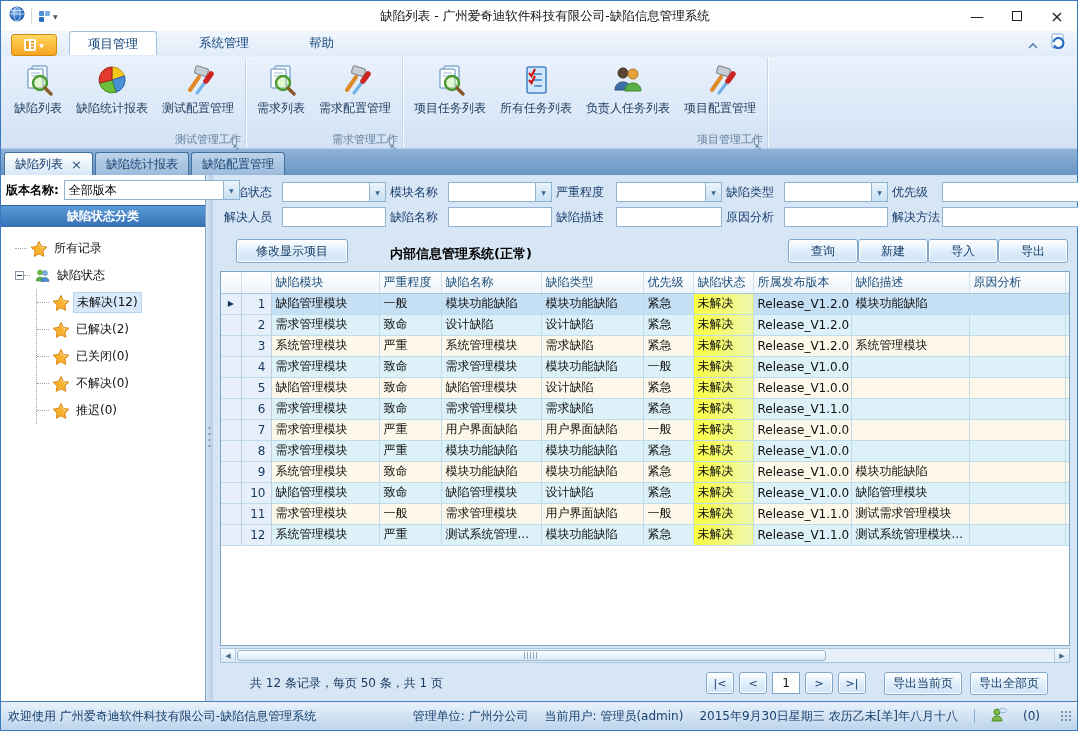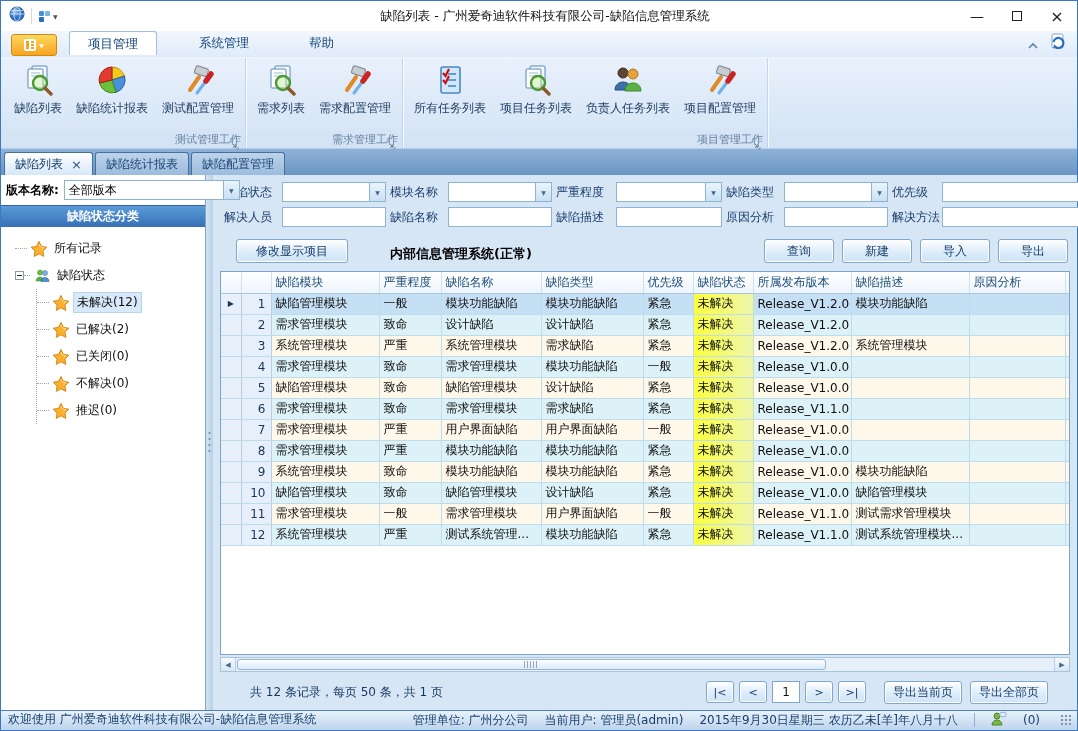--- a/index.html
+++ b/index.html
@@ -75,21 +75,21 @@
   .filter-grid{display:grid;grid-template-columns:54px 104px 54px 104px 56px 106px 54px 104px 46px 1fr;column-gap:4px;row-gap:5px;margin:2px 0 10px 4px;}
   .flabel{font-size:12px;color:#1c3f6e;line-height:20px;white-space:nowrap;}
   .tinput{height:20px;border:1px solid #8fb3d2;background:#fff;}
   .tinput input{width:100%;height:100%;border:none;outline:none;font-size:12px;padding:0 4px;background:transparent;}
 
   
   .action-row{display:flex;align-items:flex-end;margin:2px 0 8px 16px;}
   .btn{height:24px;border:1px solid #7fa8cc;border-radius:3px;background:linear-gradient(#ffffff,#dcecfa 55%,#cfe4f7);box-shadow:inset 0 0 0 1px #fff;color:#173d68;font-size:12px;display:flex;align-items:center;justify-content:center;white-space:nowrap;}
   .btn.modify{width:112px;}
   .sys-label{font-size:13px;font-weight:bold;color:#000;margin-left:18px;padding-left:24px;}
-  .act-btns{margin-left:auto;display:flex;gap:8px;padding-right:2px;}
+  .act-btns{margin-left:auto;display:flex;gap:0;padding-right:2px;}
   .act-btns .btn{width:70px;}
 
   
   .grid-wrap{flex:1;min-height:0;background:#fff;border:1px solid #7ea5c6;overflow:hidden;}
   table.grid{border-collapse:collapse;table-layout:fixed;width:844px;font-size:12px;}
   .grid th{height:21px;background:linear-gradient(#ffffff,#edf4fb);color:#20507c;font-weight:normal;text-align:left;padding:0 4px;border-right:1px solid #d0e2ee;border-bottom:1px solid #a9c7da;white-space:nowrap;overflow:hidden;}
   .grid td{height:21px;padding:0 4px;border-right:1px solid #bfdcea;border-bottom:1px solid #bfdcea;white-space:nowrap;overflow:hidden;color:#101010;}
   tr.cream td{background:#fdf8e9;}
   tr.cyan td{background:#dcf2f8;}
   tr.selected td{background:#c5dff5;}
@@ -109,21 +109,21 @@
   
   .pager-row{height:36px;display:flex;align-items:center;flex:0 0 auto;}
   .summary{font-size:12px;color:#15365e;margin-left:30px;}
   .pager{margin-left:auto;display:flex;align-items:center;gap:5px;}
   .pbtn{width:28px;height:22px;font-size:11px;}
   .pagebox{width:28px;height:22px;border:1px solid #7fa8cc;background:#fff;text-align:center;font-size:12px;color:#111;display:flex;align-items:center;justify-content:center;}
   .exports{display:flex;gap:8px;margin:0 22px 0 18px;}
   .exports .btn{width:78px;height:23px;}
 
   
-  .statusbar{height:20px;flex:0 0 auto;border-top:1px solid #4f80bd;background:linear-gradient(#e9f2fb,#bdd4ec);display:flex;align-items:flex-start;font-size:12px;color:#17406e;padding:0 5px;}
+  .statusbar{height:29px;flex:0 0 auto;border-top:1px solid #4f80bd;background:linear-gradient(#e9f2fb,#bdd4ec);display:flex;align-items:center;font-size:12px;color:#17406e;padding:0 5px;}
   .sb-welcome{margin-left:2px;}
   .sb-right{margin-left:auto;display:flex;align-items:center;gap:16px;}
   .sb-sep{width:1px;height:14px;background:#8fb0d0;}
   .sb-count{color:#17406e;}
   .resize-grip{width:12px;height:12px;margin-left:4px;background:radial-gradient(circle,#7d94ad 1px,transparent 1.2px);background-size:4px 4px;background-position:bottom right;}
 </style>
 </head>
 <body>
 
 <div class="window">
@@ -270,42 +270,42 @@
               <path d="M1 3V1h2M9 7v2H7" fill="none" stroke="#7d94ad"></path>
               <path d="M4 4l3 3M7 4v3H4" fill="none" stroke="#55708c"></path>
             </svg></span>
         </div>
       </div>
       <div class="rgroup">
         <div class="ritems">
           <div class="ritem">
             <span class="ricon">
               <svg width="32" height="32" viewBox="0 0 32 32">
+                <rect x="10" y="2" width="15" height="19" rx="1" fill="#f4f9ff" stroke="#5588bb"></rect>
+                <rect x="6" y="5" width="15" height="19" rx="1" fill="#fff" stroke="#5588bb"></rect>
+                <line x1="9" y1="9" x2="18" y2="9" stroke="#9dbbd8"></line>
+                <line x1="9" y1="12" x2="18" y2="12" stroke="#9dbbd8"></line>
+                <circle cx="18" cy="19" r="7" fill="rgba(190,235,150,.45)" stroke="#4a9a30" stroke-width="2.4"></circle>
+                <line x1="23" y1="24" x2="29" y2="30" stroke="#8a5a2a" stroke-width="3.4" stroke-linecap="round"></line>
+              </svg>
+            </span>
+            <div class="rlabel">项目任务列表</div>
+          </div>
+          <div class="ritem">
+            <span class="ricon">
+              <svg width="32" height="32" viewBox="0 0 32 32">
                 <rect x="7" y="3" width="19" height="26" rx="2" fill="#cfe8fb" stroke="#4a86c8" stroke-width="1.6"></rect>
                 <line x1="14" y1="10" x2="22" y2="10" stroke="#4a86c8" stroke-width="1.6"></line>
                 <line x1="14" y1="16" x2="22" y2="16" stroke="#4a86c8" stroke-width="1.6"></line>
                 <line x1="14" y1="22" x2="22" y2="22" stroke="#4a86c8" stroke-width="1.6"></line>
                 <path d="M9 9 l2.5 3 L15 5" fill="none" stroke="#cc1111" stroke-width="2.2"></path>
                 <path d="M9 16 l2.5 3 L15 12" fill="none" stroke="#cc1111" stroke-width="2.2"></path>
               </svg>
             </span>
             <div class="rlabel">所有任务列表</div>
-          </div>
-          <div class="ritem">
-            <span class="ricon">
-              <svg width="32" height="32" viewBox="0 0 32 32">
-                <rect x="10" y="2" width="15" height="19" rx="1" fill="#f4f9ff" stroke="#5588bb"></rect>
-                <rect x="6" y="5" width="15" height="19" rx="1" fill="#fff" stroke="#5588bb"></rect>
-                <line x1="9" y1="9" x2="18" y2="9" stroke="#9dbbd8"></line>
-                <line x1="9" y1="12" x2="18" y2="12" stroke="#9dbbd8"></line>
-                <circle cx="18" cy="19" r="7" fill="rgba(190,235,150,.45)" stroke="#4a9a30" stroke-width="2.4"></circle>
-                <line x1="23" y1="24" x2="29" y2="30" stroke="#8a5a2a" stroke-width="3.4" stroke-linecap="round"></line>
-              </svg>
-            </span>
-            <div class="rlabel">项目任务列表</div>
           </div>
           <div class="ritem">
             <span class="ricon">
               <svg width="32" height="32" viewBox="0 0 32 32">
                 <circle cx="11" cy="9" r="5" fill="#5a4632" stroke="#3c2e1e"></circle>
                 <path d="M3 26c0-5 3.5-8 8-8s8 3 8 8z" fill="#3d6fa8" stroke="#27507e"></path>
                 <circle cx="21" cy="10" r="5" fill="#e8a13c" stroke="#b57718"></circle>
                 <path d="M13 27c0-5 3.5-8 8-8s8 3 8 8z" fill="#59b046" stroke="#3c8a2a"></path>
               </svg>
             </span>

